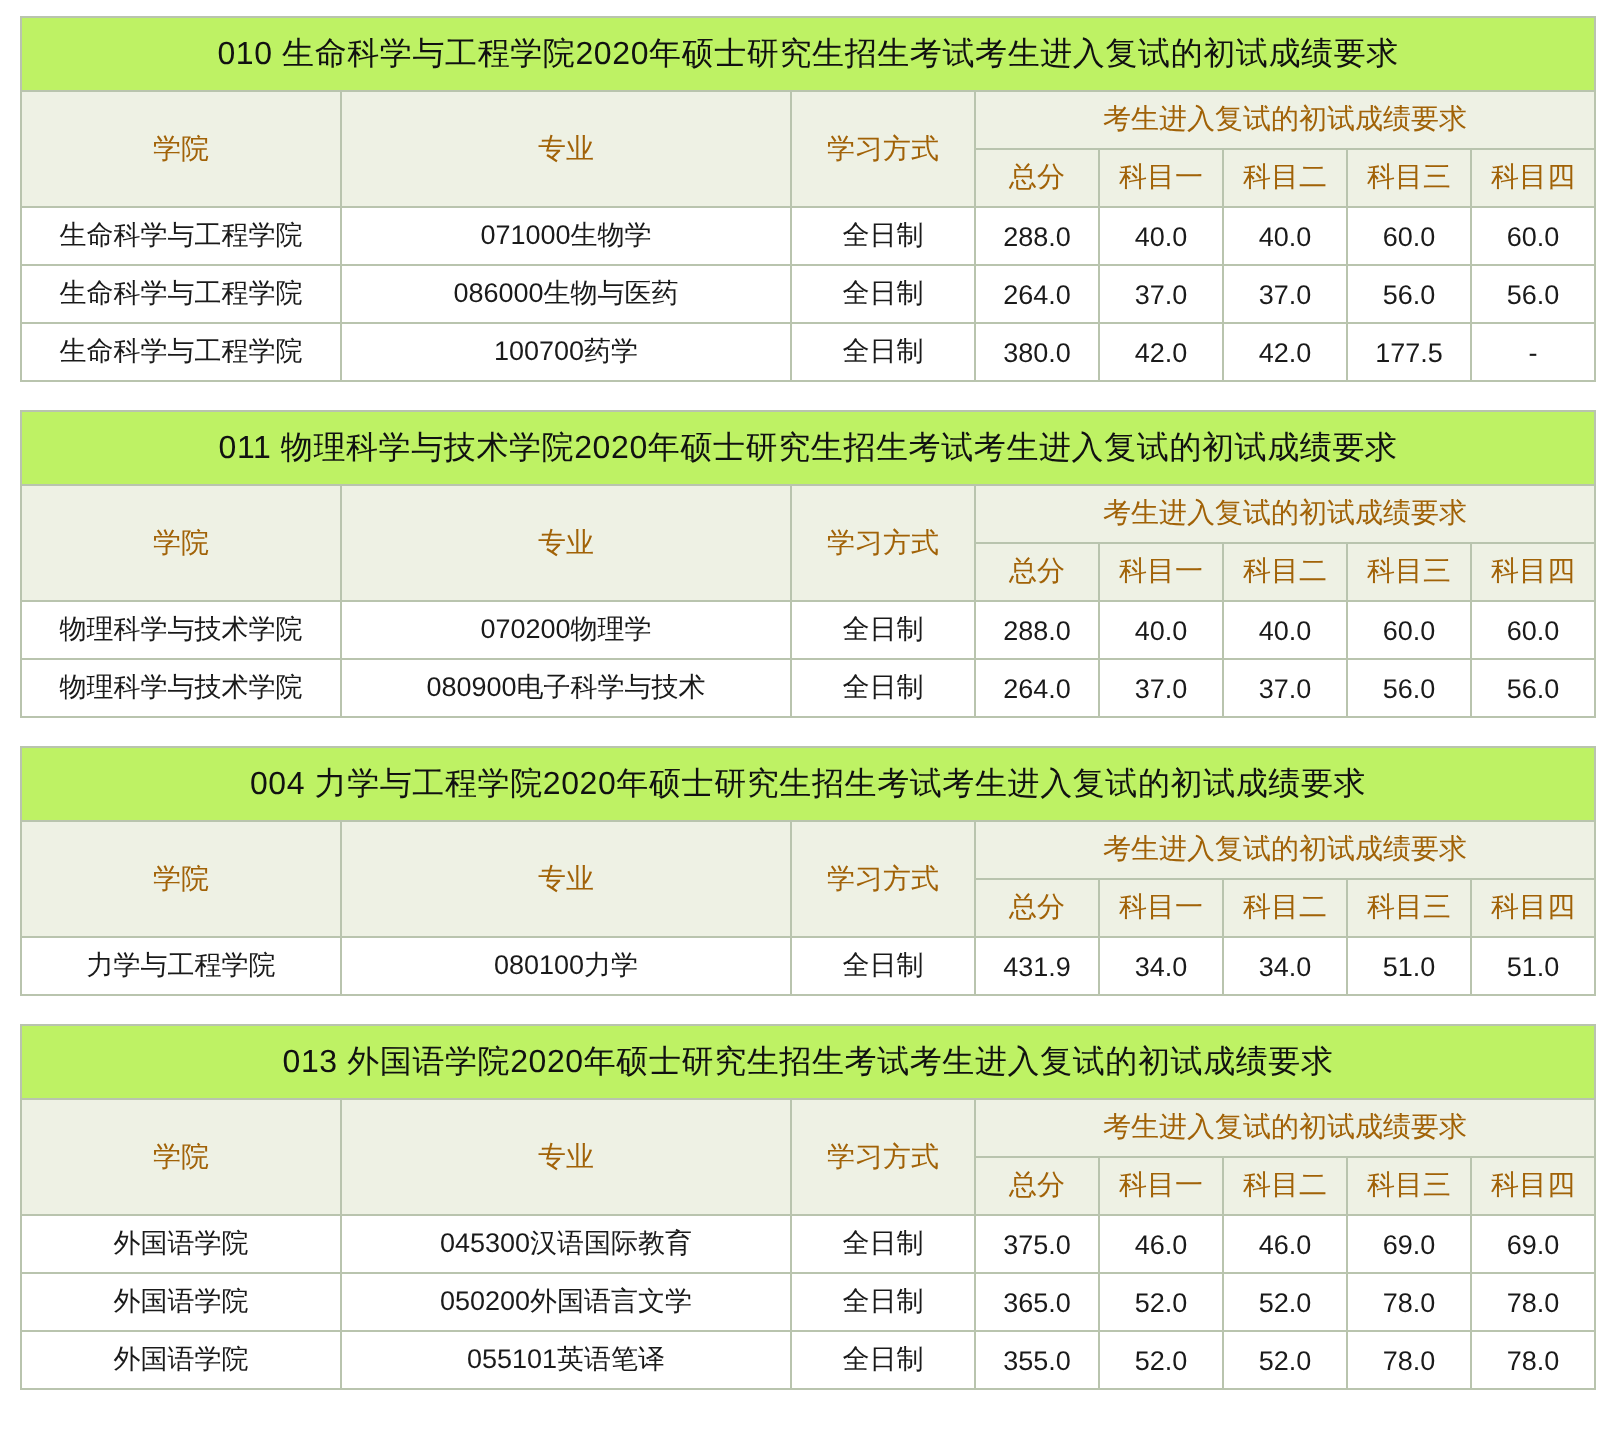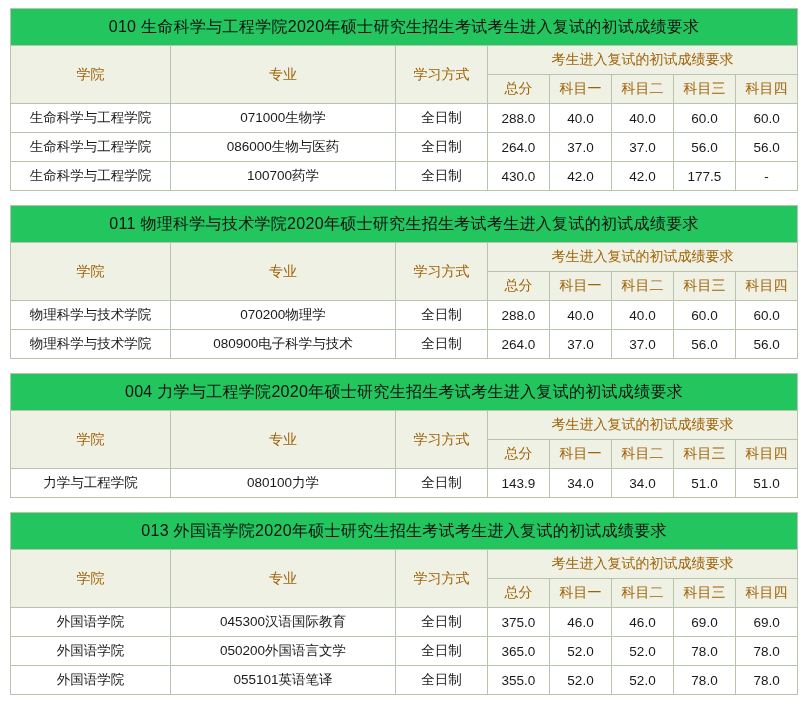--- a/index.html
+++ b/index.html
@@ -27,21 +27,21 @@
     table-layout: fixed;
   }
   table.tbl td, table.tbl th {
     border: 1px solid #b9c4ae;
     padding: 0;
     font-weight: normal;
     text-align: center;
     vertical-align: middle;
   }
   .title-cell {
-    background: #22c55e;
+    background: #bef264;
     height: 36px;
     font-size: 16px;
     font-weight: bold;
     color: #111;
     letter-spacing: 0.3px;
   }
   .hdr {
     background: #eef1e4;
     font-size: 14px;
     font-weight: bold;
@@ -121,21 +121,21 @@
               <td class="data">264.0</td>
               <td class="data">37.0</td>
               <td class="data">37.0</td>
               <td class="data">56.0</td>
               <td class="data">56.0</td>
             </tr>
             <tr>
               <td class="data">生命科学与工程学院</td>
               <td class="data">100700药学</td>
               <td class="data">全日制</td>
-              <td class="data">430.0</td>
+              <td class="data">380.0</td>
               <td class="data">42.0</td>
               <td class="data">42.0</td>
               <td class="data">177.5</td>
               <td class="data">-</td>
             </tr>
           </tbody>
         </table>
       </div>
       <div class="block">
         <table class="tbl">
@@ -215,21 +215,21 @@
               <td class="hdr hdr-sub">总分</td>
               <td class="hdr hdr-sub">科目一</td>
               <td class="hdr hdr-sub">科目二</td>
               <td class="hdr hdr-sub">科目三</td>
               <td class="hdr hdr-sub">科目四</td>
             </tr>
             <tr>
               <td class="data">力学与工程学院</td>
               <td class="data">080100力学</td>
               <td class="data">全日制</td>
-              <td class="data">143.9</td>
+              <td class="data">431.9</td>
               <td class="data">34.0</td>
               <td class="data">34.0</td>
               <td class="data">51.0</td>
               <td class="data">51.0</td>
             </tr>
           </tbody>
         </table>
       </div>
       <div class="block">
         <table class="tbl">

